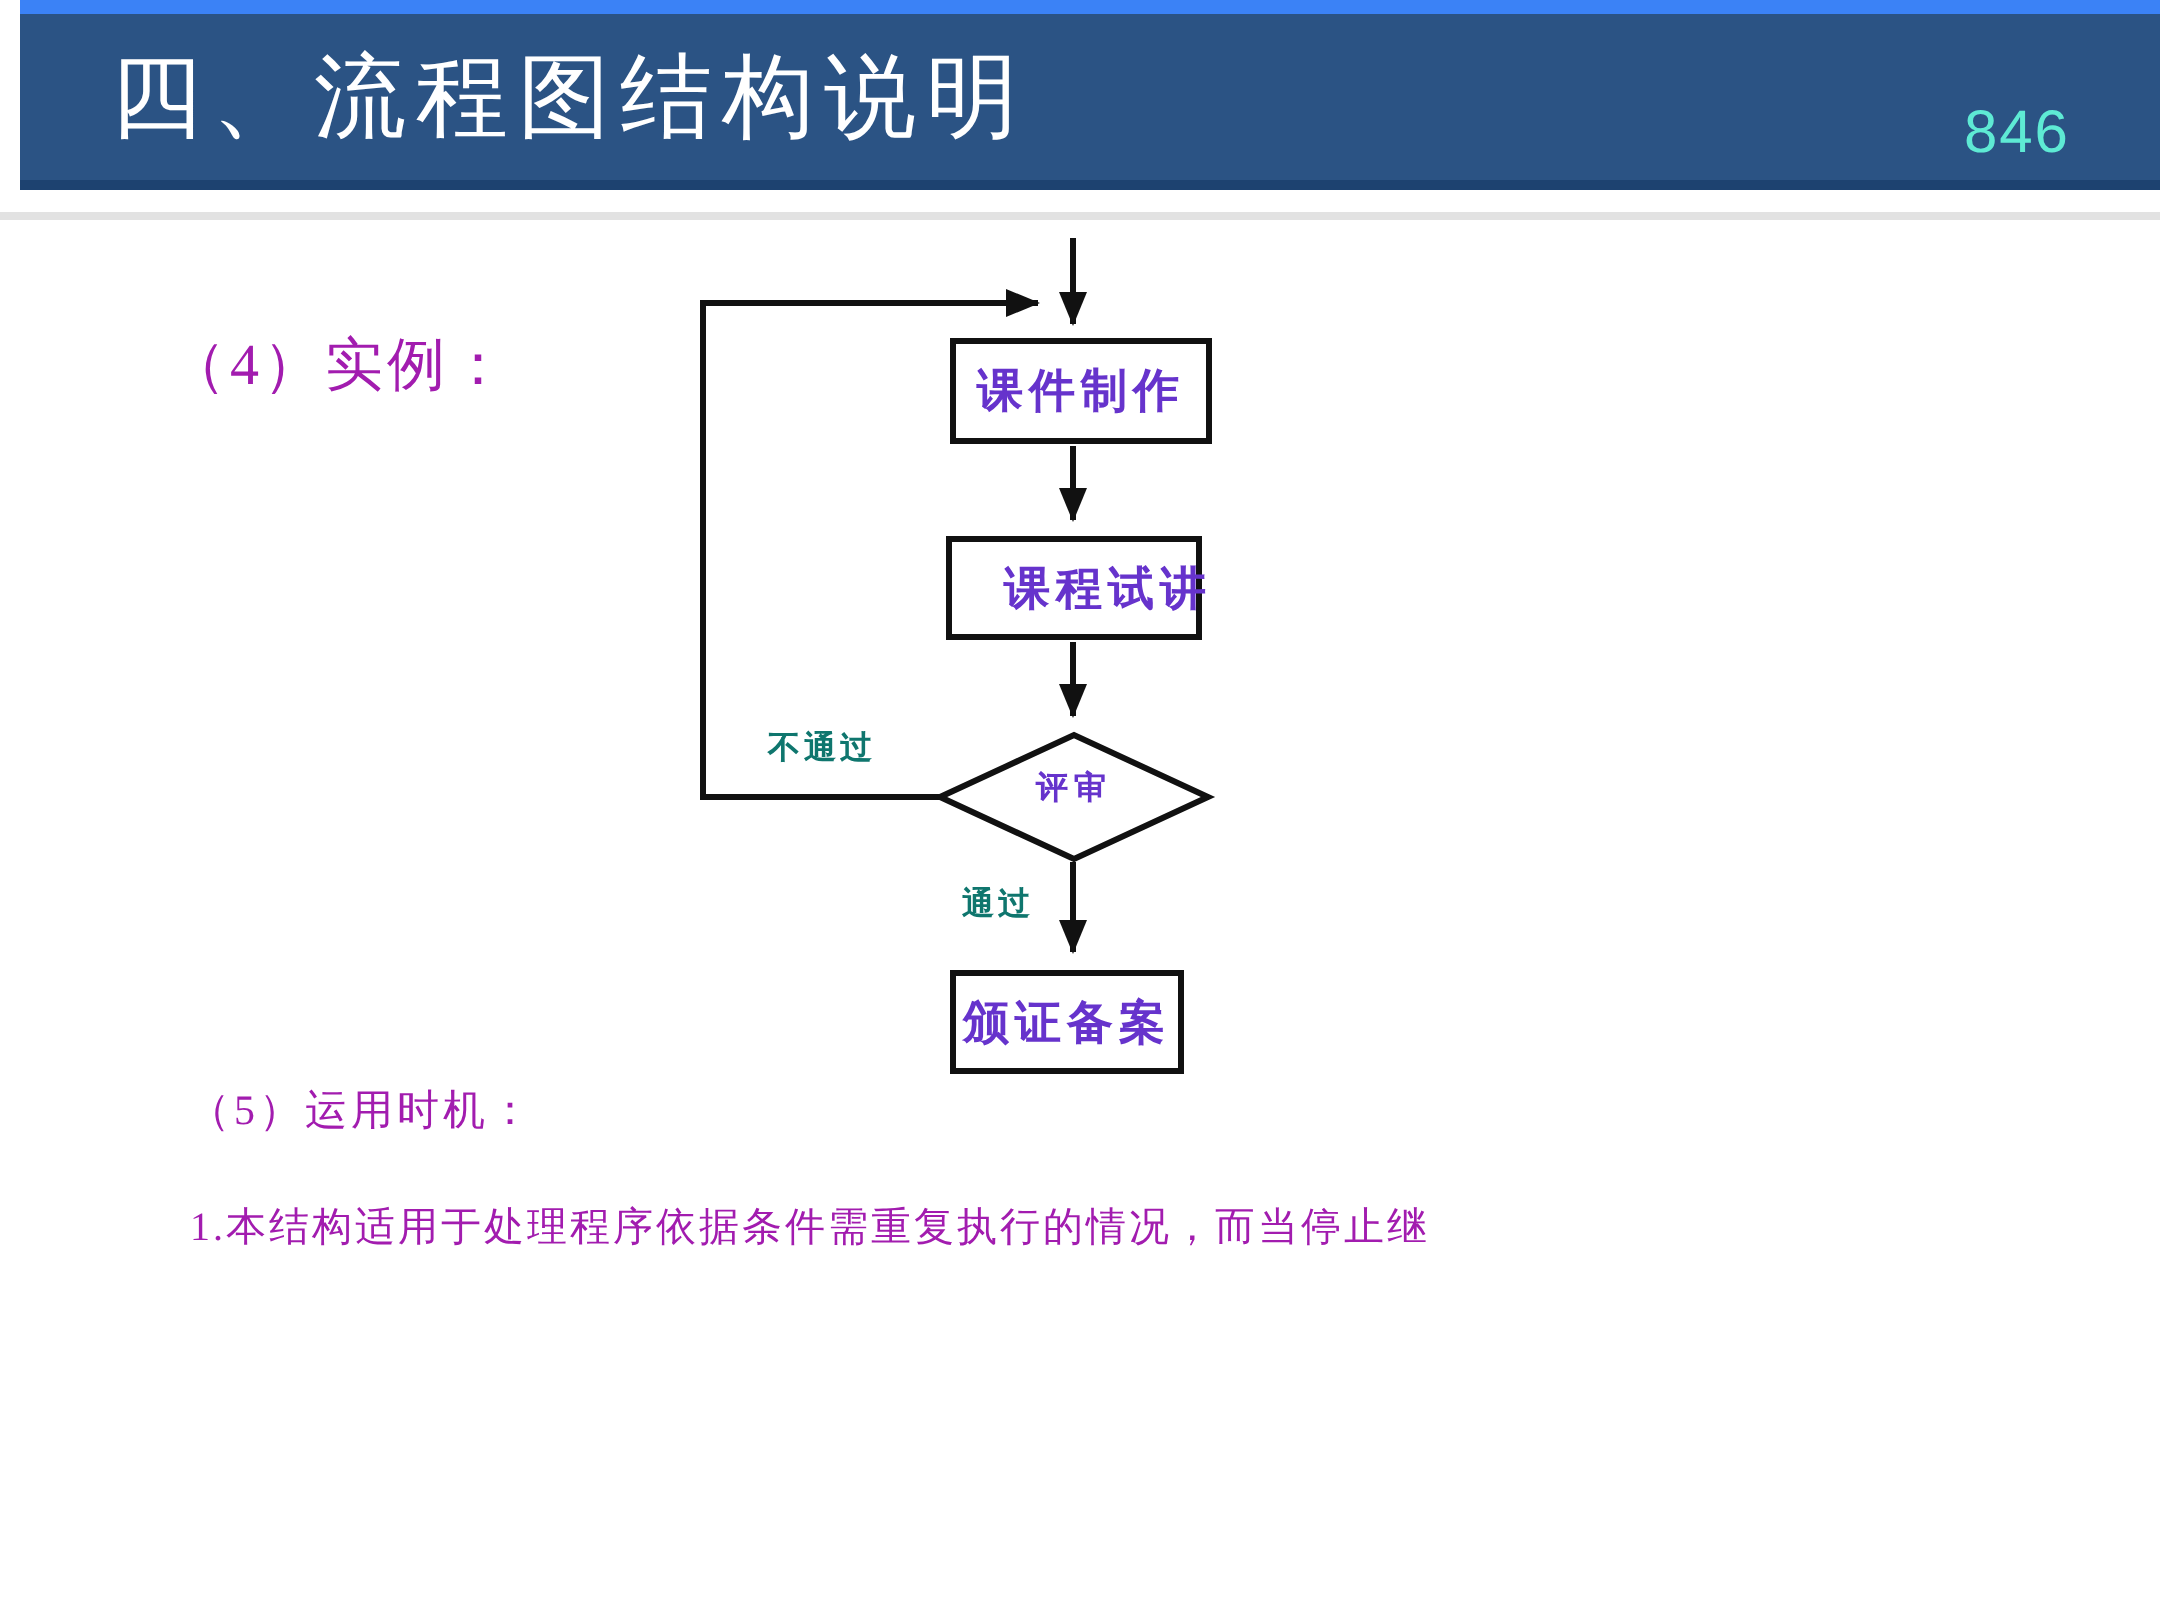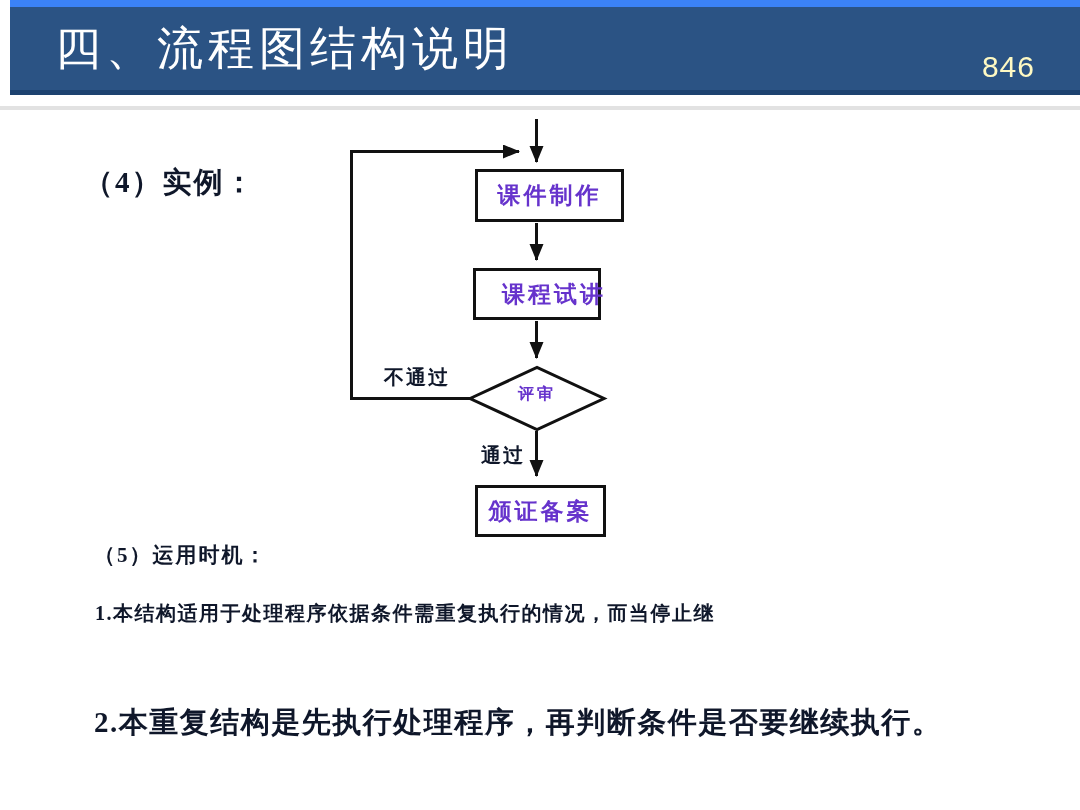--- a/index.html
+++ b/index.html
@@ -14,49 +14,49 @@
     border-top:7px solid #3b82f6;
     border-bottom:5px solid #1d4270;
     box-sizing:border-box;
     display:flex;align-items:center;
   }
   .header-title{
     color:#ffffff;font-size:46px;font-weight:500;letter-spacing:5px;
     padding-left:45px;white-space:nowrap;
   }
   .page-number{
-    position:absolute;right:45px;bottom:6px;color:#fef9c3;
+    position:absolute;right:45px;bottom:6px;color:#5eead4;
     font-family:"Liberation Sans","DejaVu Sans",sans-serif;
     font-size:30px;letter-spacing:1px;
   }
   
   .seam{position:absolute;left:0;top:106px;width:1080px;height:4px;background:#c6c6c6;opacity:.5;}
 
   
   .flow-svg{position:absolute;left:0;top:0;width:1080px;height:810px;}
   .node{
     position:absolute;box-sizing:border-box;background:#ffffff;border:3px solid #111111;
     display:flex;align-items:center;justify-content:center;
     color:#6633cc;font-size:23px;font-weight:bold;letter-spacing:3px;white-space:nowrap;
   }
-  .node-courseware{left:475px;top:169px;width:149px;height:53px;}
+  .node-courseware{left:475px;top:169px;width:131px;height:53px;}
   .node-trial{left:473px;top:268px;width:128px;height:52px;padding-left:34px;}
-  .node-certify{left:475px;top:485px;width:131px;height:52px;}
+  .node-certify{left:475px;top:485px;width:117px;height:52px;}
   .decision-label{
     position:absolute;left:497px;top:384px;width:80px;text-align:center;
     color:#6633cc;font-size:16px;font-weight:bold;letter-spacing:3px;white-space:nowrap;
   }
   .edge-label{
-    position:absolute;color:#0f172a;font-size:20px;font-weight:bold;letter-spacing:2px;white-space:nowrap;
+    position:absolute;color:#0f766e;font-size:16px;font-weight:bold;letter-spacing:2px;white-space:nowrap;
   }
   .edge-label-fail{left:384px;top:364px;}
   .edge-label-pass{left:481px;top:442px;}
 
   
-  .navy{color:#0f172a;font-weight:bold;white-space:nowrap;}
+  .navy{color:#a21caf;font-weight:normal;white-space:nowrap;}
   .example-label{position:absolute;left:84px;top:163px;font-size:29px;letter-spacing:2px;}
   .timing-label{position:absolute;left:94px;top:541px;font-size:21px;letter-spacing:2px;}
   .p1a{position:absolute;left:95px;top:600px;font-size:20px;letter-spacing:1.5px;}
   .p1b{position:absolute;left:61px;top:650px;font-size:29px;letter-spacing:1.5px;}
   .p2{position:absolute;left:94px;top:703px;font-size:29px;letter-spacing:1.5px;}
 </style>
 </head>
 <body>
 
 <div class="slide">
@@ -98,15 +98,14 @@
   <div class="node node-certify">
     <span>颁证备案</span>
   </div>
 
   <div class="edge-label edge-label-fail">不通过</div>
   <div class="edge-label edge-label-pass">通过</div>
 
   <div class="navy example-label">（4）实例：</div>
   <div class="navy timing-label">（5）运用时机：</div>
   <div class="navy p1a">1.本结构适用于处理程序依据条件需重复执行的情况，而当停止继</div>
-  <div class="navy p2">2.本重复结构是先执行处理程序，再判断条件是否要继续执行。</div>
 
 </div>
 
 </body></html>

